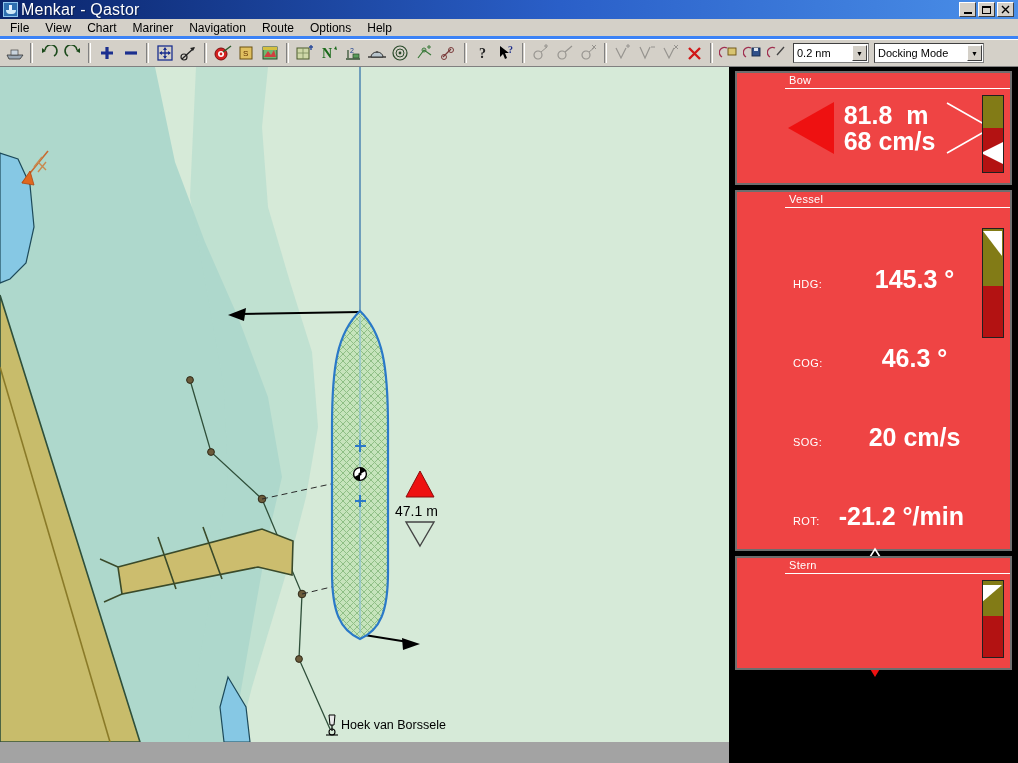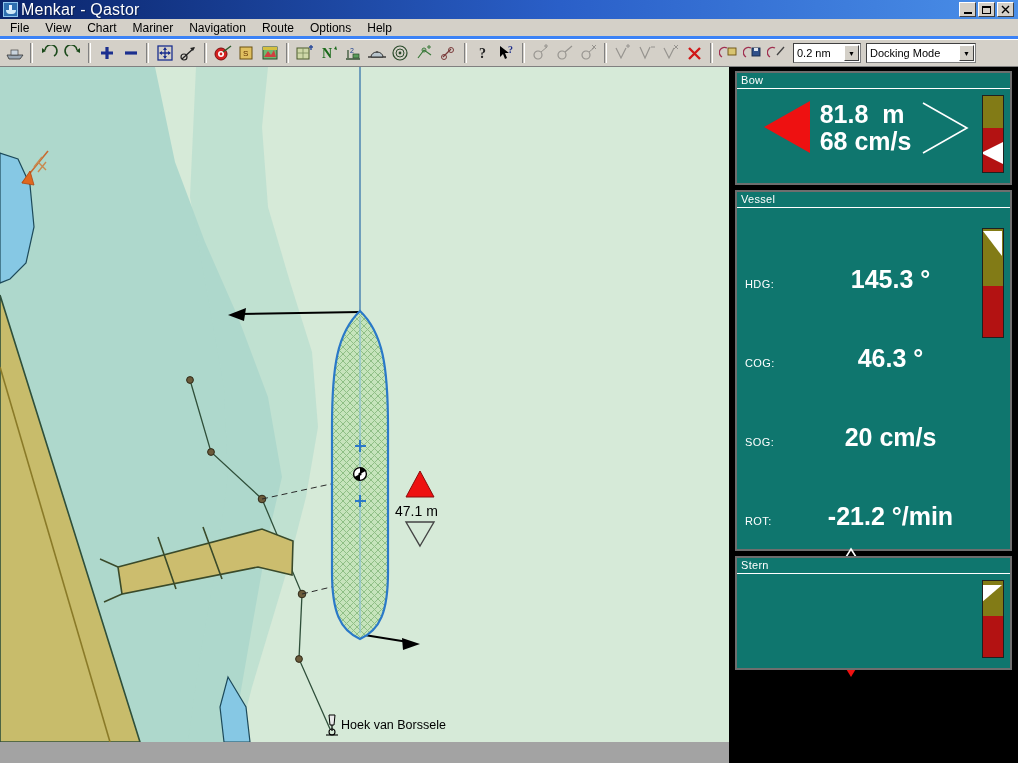--- a/index.html
+++ b/index.html
@@ -95,21 +95,21 @@
     margin-left: 4px; position: relative;
   }
   .tb-combo .val { flex: 1 1 auto; color: #000; }
   .tb-combo .arrow {
     width: 15px; height: 16px; margin: 1px;
     background: #d4d0c8;
     border: 1px solid #fff; border-right-color: #404040; border-bottom-color: #404040;
     display: flex; align-items: center; justify-content: center;
     font-size: 7px; color: #000;
   }
-  #combo-range { width: 68px; }
+  #combo-range { width: 76px; }
   #combo-mode { width: 110px; }
 
   
   .main {
     flex: 1 1 auto; display: flex; position: relative;
     background: #000;
   }
   .chart-wrap {
     position: relative; width: 731px; height: 100%;
     overflow: hidden; background: #a3a3a3;
@@ -117,24 +117,24 @@
   }
   .chart-wrap svg { display: block; }
 
   
   .datapanel {
     width: 287px; background: #000;
     padding: 4px 6px 4px 4px;
     display: flex; flex-direction: column; gap: 5px;
   }
   .dp-box {
-    background: #0f766e;
+    background: #ef4444;
     border: 2px solid #6e6e6e;
     position: relative;
-    display: flex; flex-direction: column;
+    display: flex; flex-direction: column; padding-left: 48px;
   }
   .dp-title {
     color: #ffffff; font-size: 11px;
     padding: 1px 4px 2px 4px;
     border-bottom: 1px solid #ffffff;
     letter-spacing: .3px;
   }
   .dp-body { position: relative; flex: 1 1 auto; }
   #box-bow .dp-body { height: 94px; }
   #box-vessel .dp-body { height: 341px; }
@@ -145,21 +145,21 @@
     width: 22px;
     border: 1px solid #202020;
     overflow: hidden;
   }
   .gauge .g-top { background: #827b16; width: 100%; }
   .gauge .g-bot { background: #b31212; width: 100%; }
   .gauge .wedge { position: absolute; }
 
   .row-readout {
     position: absolute; left: 0; right: 12px;
-    display: flex; justify-content: center;
+    display: flex; align-items: center; justify-content: center;
     gap: 10px;
   }
   .tri { width: 0; height: 0; }
   .tri-left-red { border-top: 26px solid transparent; border-bottom: 26px solid transparent; border-right: 46px solid #ee1111; }
   .tri-right-green { border-top: 26px solid transparent; border-bottom: 26px solid transparent; border-left: 46px solid #4ec46a; }
   .num-stack { color: #fff; font-weight: bold; text-align: left; line-height: 1.06; }
   .num-stack .l1 { font-size: 25px; white-space: pre; }
   .num-stack .l2 { font-size: 25px; white-space: pre; }
 
   .vessel-rows { padding: 10px 0 0 0; }

